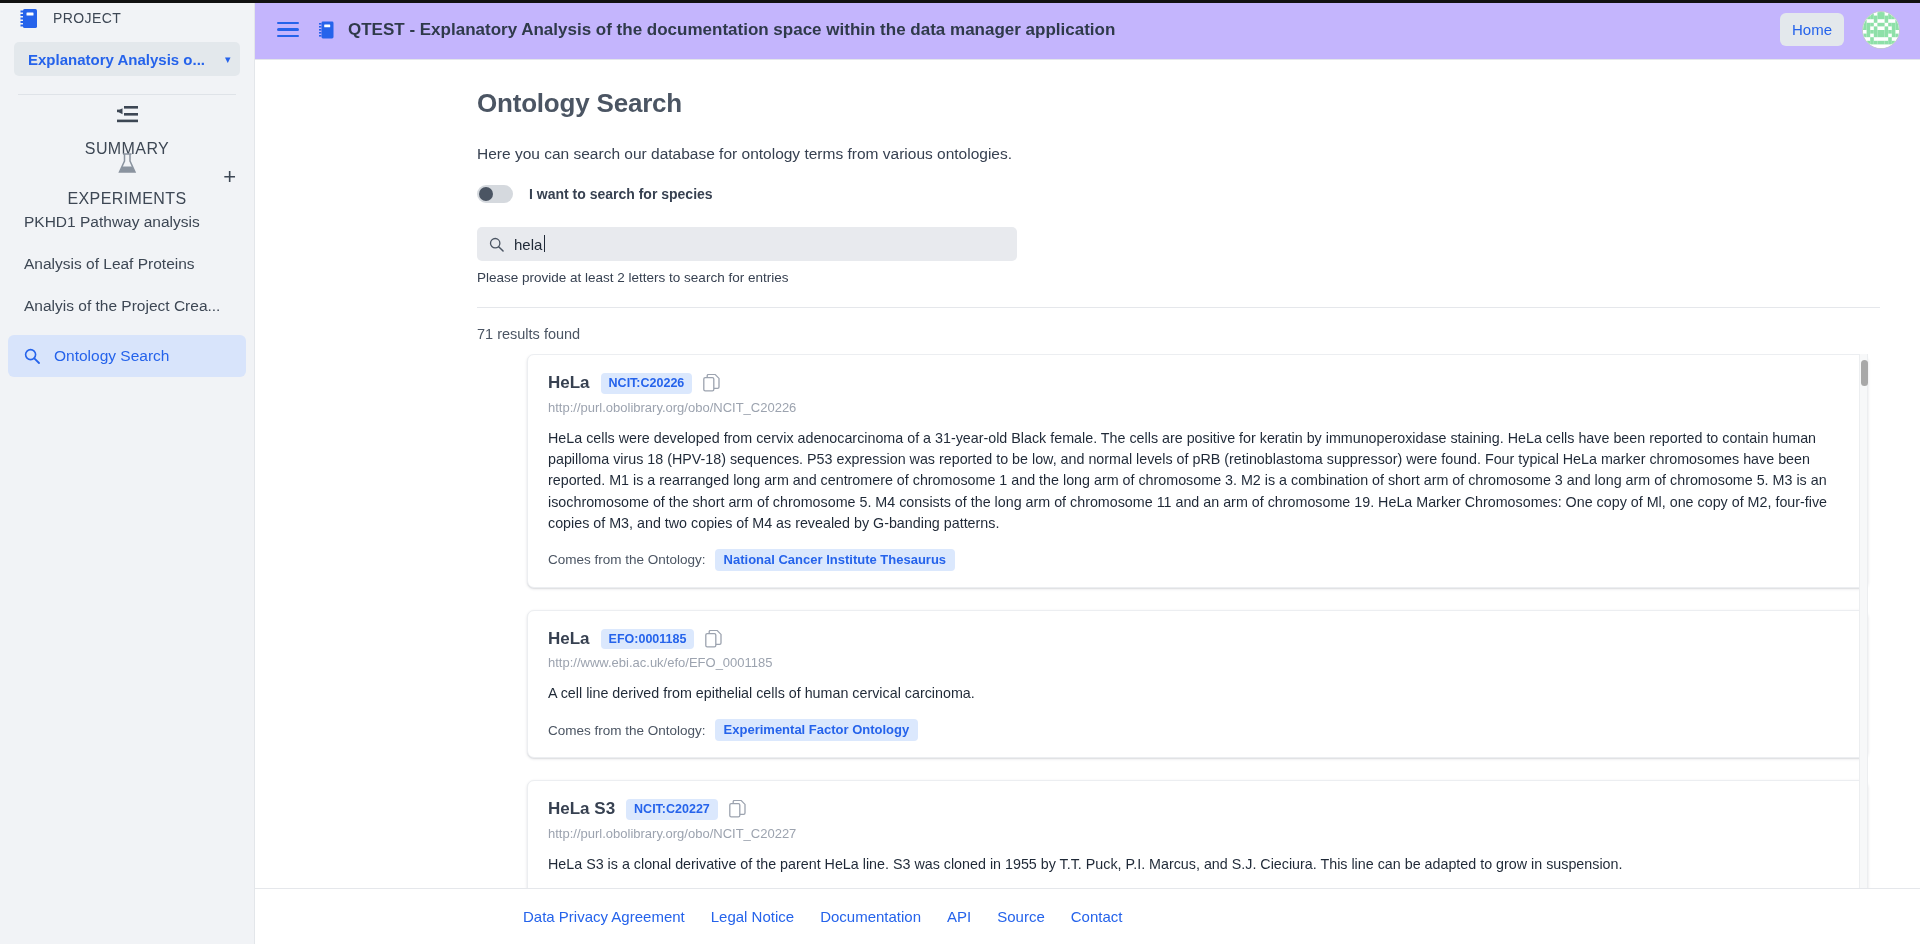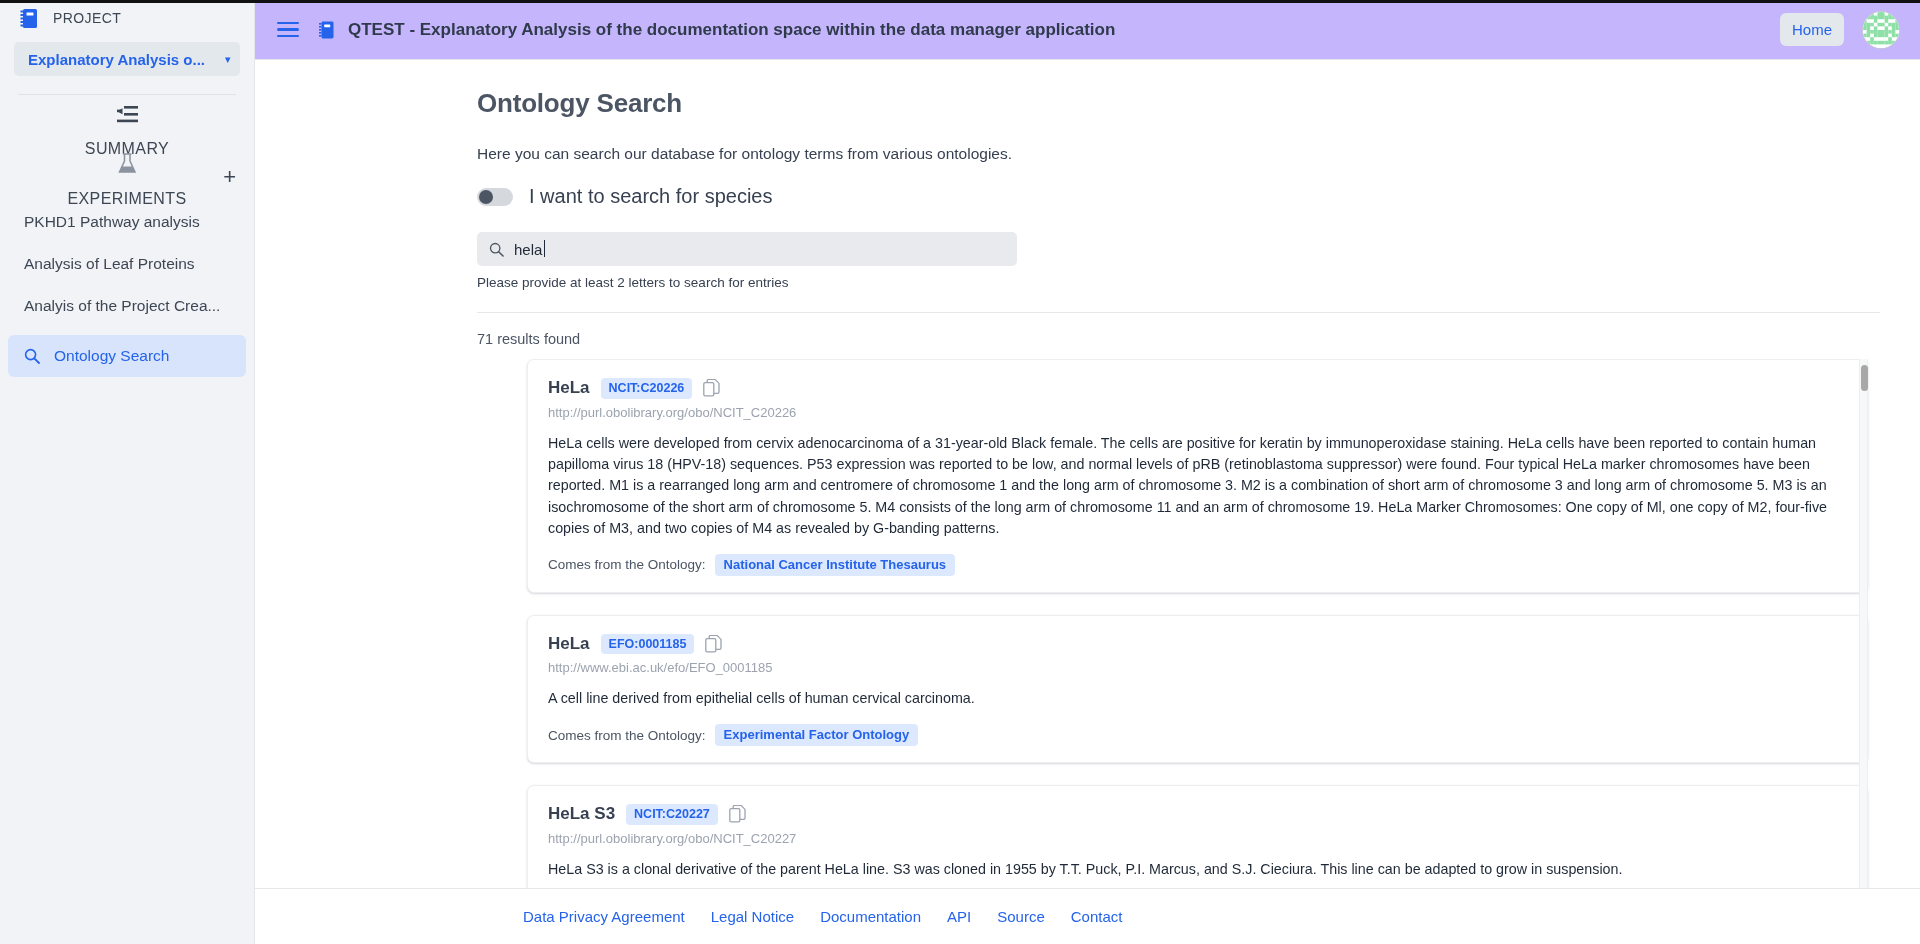--- a/index.html
+++ b/index.html
@@ -174,21 +174,21 @@
   }
   .switch {
     width: 36px; height: 18px; border-radius: 10px;
     background: #d5d9de; position: relative; cursor: pointer; flex: none;
   }
   .switch .knob {
     position: absolute; left: 2px; top: 2px;
     width: 14px; height: 14px; border-radius: 50%;
     background: #4b5563;
   }
-  .toggle-label { font-size: 20px; color: #374151; }
+  .toggle-label { font-size: 14px; color: #374151; font-weight: bold; }
 
   .search-wrap {
     width: 540px;
     height: 34px;
     background: #e8eaee;
     border-radius: 5px;
     display: flex; align-items: center;
     padding: 0 12px; gap: 10px;
     cursor: text;
   }

